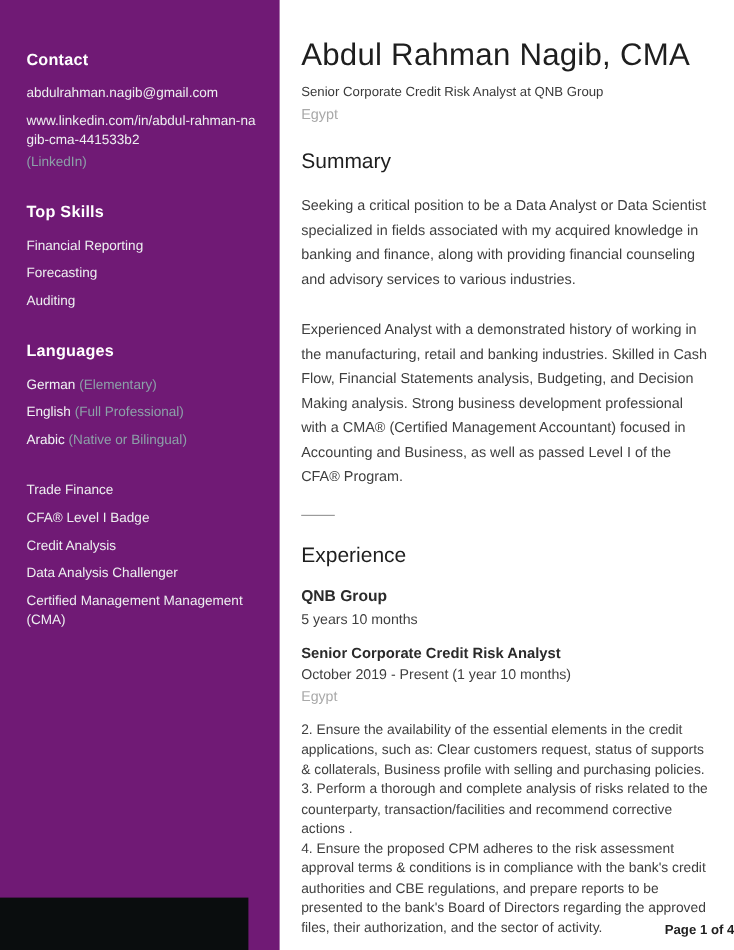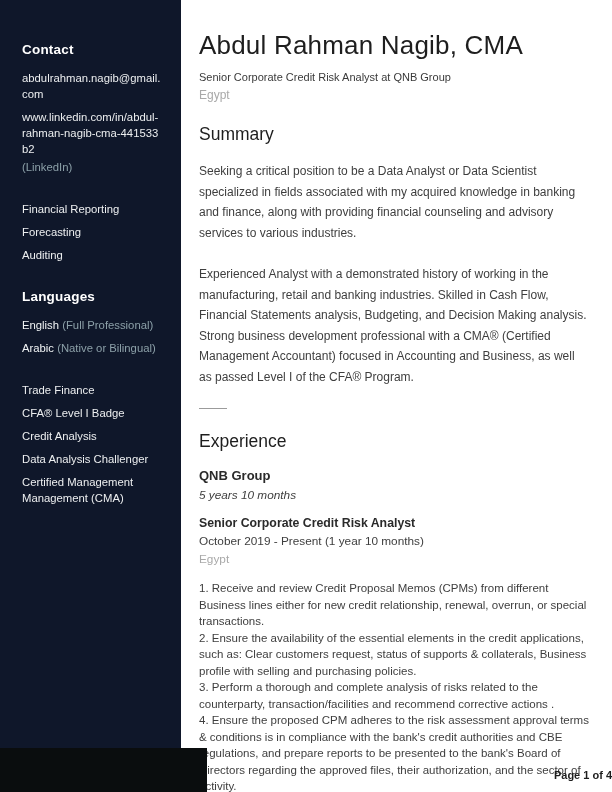--- a/index.html
+++ b/index.html
@@ -6,22 +6,22 @@
   .page {
     position:relative;
     width:612px; height:792px;
     font-family:"Liberation Sans", sans-serif;
     background:#ffffff;
     overflow:hidden;
     display:flex;
   }
   
   .sidebar {
-    width:181px; height:792px;
-    background:#0f172a;
+    width:233px; height:792px;
+    background:#701a75;
     color:#F1F4F5;
     box-sizing:border-box;
     padding:42px 20px 0 22px;
     flex:0 0 auto;
   }
   .sb-section { margin-bottom:26px; }
   .sb-heading {
     font-size:13.5px; font-weight:bold; color:#FFFFFF;
     margin:0 0 13px 0; letter-spacing:.2px;
   }
@@ -52,21 +52,21 @@
   }
   p.body {
     font-size:12px; line-height:20.5px; color:#3E3E3E;
     margin:0 0 21px 0;
   }
   .divider {
     width:28px; border-top:1px solid #9B9B9B;
     margin:6px 0 22px 0;
   }
   .company { font-size:13px; font-weight:bold; color:#2A2A2A; margin:4px 0 5px 0; }
-  .duration { font-size:11.8px; color:#3E3E3E; margin:0 0 14px 0;font-style:italic; }
+  .duration { font-size:11.8px; color:#3E3E3E; margin:0 0 14px 0; }
   .role { font-size:12.3px; font-weight:bold; color:#2A2A2A; margin:0 0 4px 0; }
   .dates { font-size:11.8px; color:#3E3E3E; margin:0 0 4px 0; }
   .job-location { font-size:11.8px; margin:0 0 14px 0; }
   p.bullet {
     font-size:11.5px; line-height:16.5px; color:#3E3E3E;
     margin:0;
   }
   .page-footer {
     position:absolute; left:207px; right:0; bottom:11px;
     text-align:right; font-size:11px; font-weight:bold; color:#1E1E1E;
@@ -84,27 +84,32 @@
   <aside class="sidebar">
 
     <section class="sb-section">
       <h2 class="sb-heading">Contact</h2>
       <div class="sb-item">abdulrahman.nagib@gmail.com</div>
       <div class="sb-item url">www.linkedin.com/in/abdul-rahman-nagib-cma-441533b2</div>
       <div class="sb-item muted">(LinkedIn)</div>
     </section>
 
     <section class="sb-section">
+      <h2 class="sb-heading">Top Skills</h2>
       <div class="sb-item">Financial Reporting</div>
       <div class="sb-item">Forecasting</div>
       <div class="sb-item">Auditing</div>
     </section>
 
     <section class="sb-section">
       <h2 class="sb-heading">Languages</h2>
+      <div class="lang-line">
+        <span>German</span>
+        <span class="muted">(Elementary)</span>
+      </div>
       <div class="lang-line">
         <span>English</span>
         <span class="muted">(Full Professional)</span>
       </div>
       <div class="lang-line">
         <span>Arabic</span>
         <span class="muted">(Native or Bilingual)</span>
       </div>
     </section>
 
@@ -132,21 +137,20 @@
 
     <h2 class="section-heading">Experience</h2>
 
     <div class="company">QNB Group</div>
     <div class="duration">5 years 10 months</div>
 
     <div class="role">Senior Corporate Credit Risk Analyst</div>
     <div class="dates">October 2019 - Present (1 year 10 months)</div>
     <div class="job-location muted-dark">Egypt</div>
 
-    <p class="bullet">1. Receive and review Credit Proposal Memos (CPMs) from different Business lines either for new credit relationship, renewal, overrun, or special transactions.</p>
     <p class="bullet">2. Ensure the availability of the essential elements in the credit applications, such as: Clear customers request, status of supports &amp; collaterals, Business profile with selling and purchasing policies.</p>
     <p class="bullet">3. Perform a thorough and complete analysis of risks related to the counterparty, transaction/facilities and recommend corrective actions .</p>
     <p class="bullet">4. Ensure the proposed CPM adheres to the risk assessment approval terms &amp; conditions is in compliance with the bank's credit authorities and CBE regulations, and prepare reports to be presented to the bank's Board of Directors regarding the approved files, their authorization, and the sector of activity.</p>
 
   </main>
 
   <div class="page-edge"></div>
   <div class="page-footer">Page 1 of 4</div>
 
 </div>

